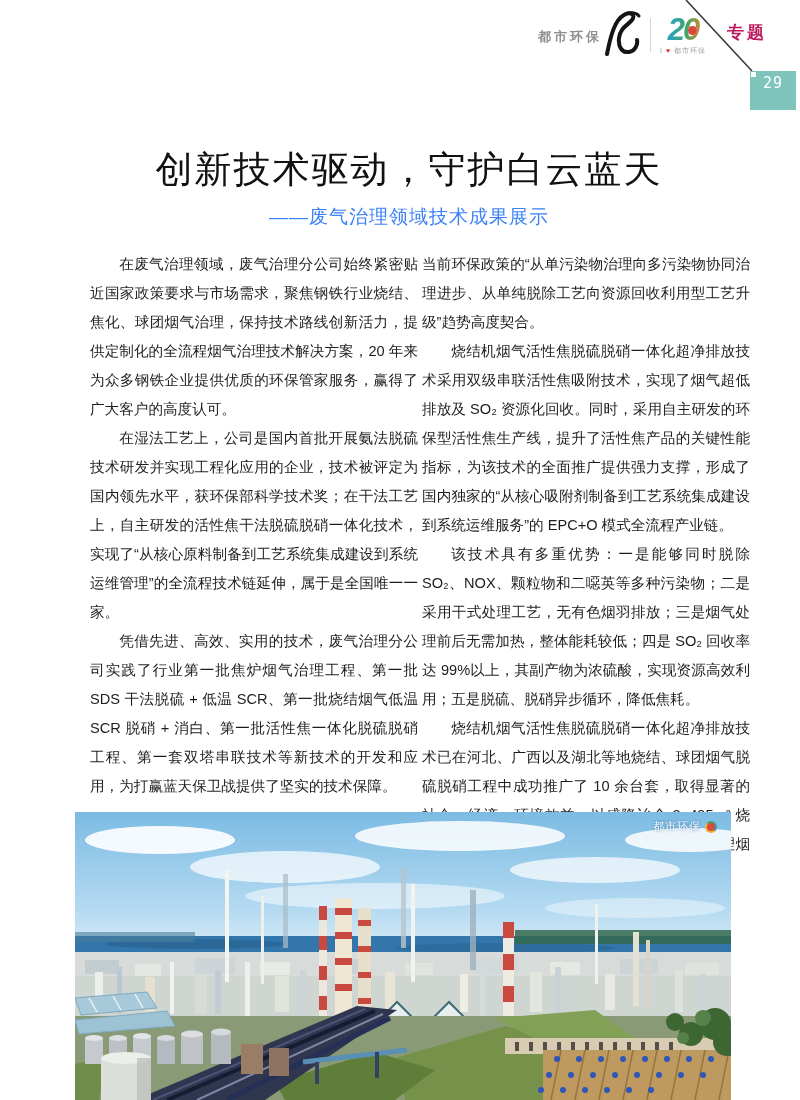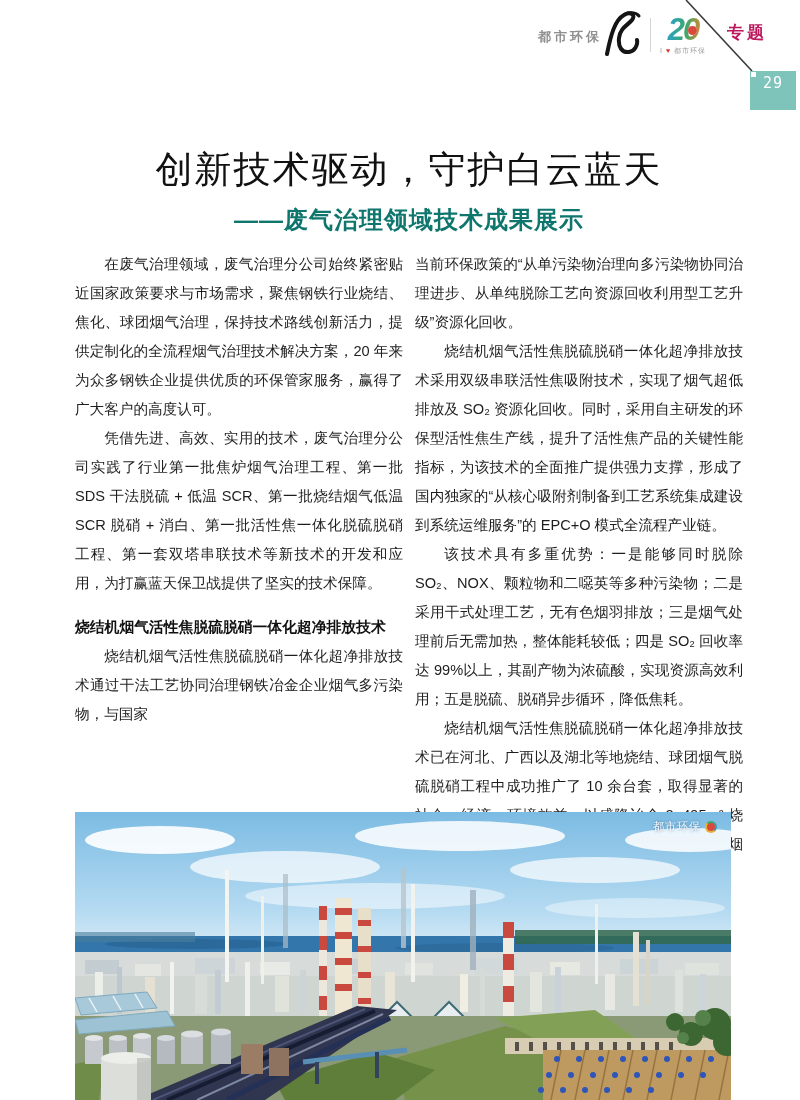--- a/index.html
+++ b/index.html
@@ -24,24 +24,24 @@
                letter-spacing:3px;color:#be185d;}
   .hdr-line{position:absolute;top:0;left:0;width:800px;height:100px;pointer-events:none;}
   .hdr-pagebox{position:absolute;top:71px;left:750px;width:46px;height:39px;background:#7fc4ba;}
   .hdr-pagebox .notch{position:absolute;top:1px;left:1px;width:5px;height:5px;background:#fff;}
   .hdr-pagebox .num{position:absolute;top:3px;left:0;width:100%;text-align:center;color:#ffffff;
         font-family:"DejaVu Sans Mono",monospace;font-size:15px;letter-spacing:1px;}
 
   
   .title-wrap{position:absolute;top:148px;left:75px;width:668px;text-align:center;}
   .title-main{font-size:37px;font-weight:400;letter-spacing:2px;color:#111;line-height:44px;margin:0;}
-  .title-sub{font-size:24px;font-weight:700;letter-spacing:1px;color:#0f766e;margin-top:12px;}
+  .title-sub{font-size:19px;font-weight:400;letter-spacing:1px;color:#3b82f6;margin-top:12px;}
 
   
-  .cols{position:absolute;top:250px;left:75px;width:668px;display:flex;gap:12px;}
+  .cols{position:absolute;top:250px;left:90px;width:668px;display:flex;gap:4px;}
   .col{width:328px;font-size:14.6px;line-height:29px;text-align:justify;color:#1d1d1d;}
   .col p{margin:0;text-indent:2em;}
   .col p.cont{text-indent:0;}
   .col .subhead{margin:15px 0 0 0;font-weight:700;font-size:14.8px;text-indent:0;color:#111;}
 
   
   .photo{position:absolute;top:812px;left:75px;width:656px;height:288px;overflow:hidden;}
   .photo svg{display:block;width:656px;height:288px;}
   .photo-mark{position:absolute;top:7px;right:14px;display:flex;align-items:center;gap:4px;
         color:rgba(255,255,255,0.92);font-size:11px;letter-spacing:1px;
@@ -84,26 +84,27 @@
   </div>
 
   <div class="title-wrap">
     <h1 class="title-main">创新技术驱动，守护白云蓝天</h1>
     <div class="title-sub">——废气治理领域技术成果展示</div>
   </div>
 
   <div class="cols">
     <div class="col">
       <p>在废气治理领域，废气治理分公司始终紧密贴近国家政策要求与市场需求，聚焦钢铁行业烧结、焦化、球团烟气治理，保持技术路线创新活力，提供定制化的全流程烟气治理技术解决方案，20 年来为众多钢铁企业提供优质的环保管家服务，赢得了广大客户的高度认可。</p>
+      <p>在湿法工艺上，公司是国内首批开展氨法脱硫技术研发并实现工程化应用的企业，技术被评定为国内领先水平，获环保部科学技术奖；在干法工艺上，自主研发的活性焦干法脱硫脱硝一体化技术，实现了“从核心原料制备到工艺系统集成建设到系统运维管理”的全流程技术链延伸，属于是全国唯一一家。</p>
       <p>凭借先进、高效、实用的技术，废气治理分公司实践了行业第一批焦炉烟气治理工程、第一批 SDS 干法脱硫 + 低温 SCR、第一批烧结烟气低温 SCR 脱硝 + 消白、第一批活性焦一体化脱硫脱硝工程、第一套双塔串联技术等新技术的开发和应用，为打赢蓝天保卫战提供了坚实的技术保障。</p>
       <p class="subhead">烧结机烟气活性焦脱硫脱硝一体化超净排放技术</p>
       <p>烧结机烟气活性焦脱硫脱硝一体化超净排放技术通过干法工艺协同治理钢铁冶金企业烟气多污染物，与国家</p>
     </div>
     <div class="col">
-      <p class="cont">当前环保政策的“从单污染物治理向多污染物协同治理进步、从单纯脱除工艺向资源回收利用型工艺升级”资源化回收。</p>
+      <p class="cont">当前环保政策的“从单污染物治理向多污染物协同治理进步、从单纯脱除工艺向资源回收利用型工艺升级”趋势高度契合。</p>
       <p>烧结机烟气活性焦脱硫脱硝一体化超净排放技术采用双级串联活性焦吸附技术，实现了烟气超低排放及 SO₂ 资源化回收。同时，采用自主研发的环保型活性焦生产线，提升了活性焦产品的关键性能指标，为该技术的全面推广提供强力支撑，形成了国内独家的“从核心吸附剂制备到工艺系统集成建设到系统运维服务”的 EPC+O 模式全流程产业链。</p>
       <p>该技术具有多重优势：一是能够同时脱除 SO₂、NOX、颗粒物和二噁英等多种污染物；二是采用干式处理工艺，无有色烟羽排放；三是烟气处理前后无需加热，整体能耗较低；四是 SO₂ 回收率达 99%以上，其副产物为浓硫酸，实现资源高效利用；五是脱硫、脱硝异步循环，降低焦耗。</p>
       <p>烧结机烟气活性焦脱硫脱硝一体化超净排放技术已在河北、广西以及湖北等地烧结、球团烟气脱硫脱硝工程中成功推广了 10 余台套，取得显著的社会、经济、环境效益。以盛隆冶金 2×495m² 烧结机烟气处理工程为例，该工程建成了国内处理烟气量(2×264 万 m³/h)单体规模最大</p>
     </div>
   </div>
 
   <div class="photo">
     <svg viewBox="0 0 656 288" preserveAspectRatio="none" xmlns="http://www.w3.org/2000/svg">
       <defs>
         <linearGradient id="sky" x1="0" y1="0" x2="0" y2="1">

